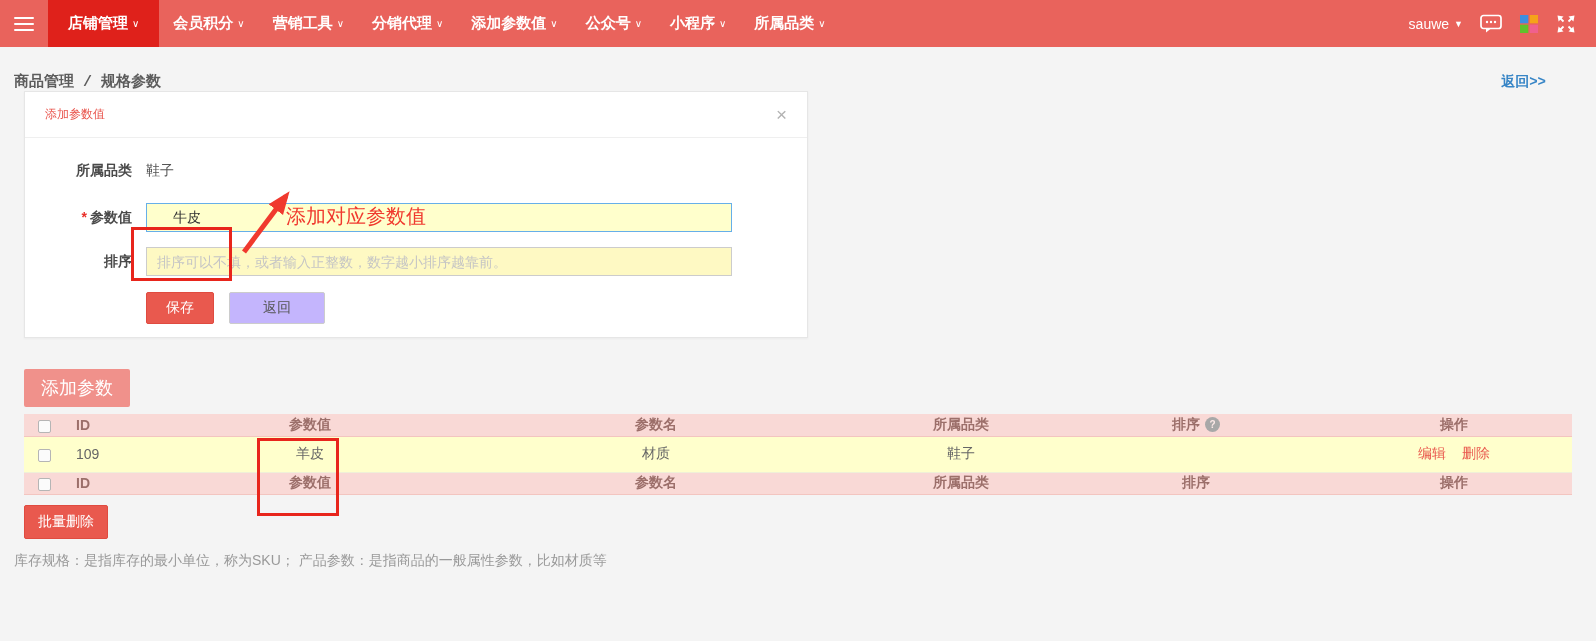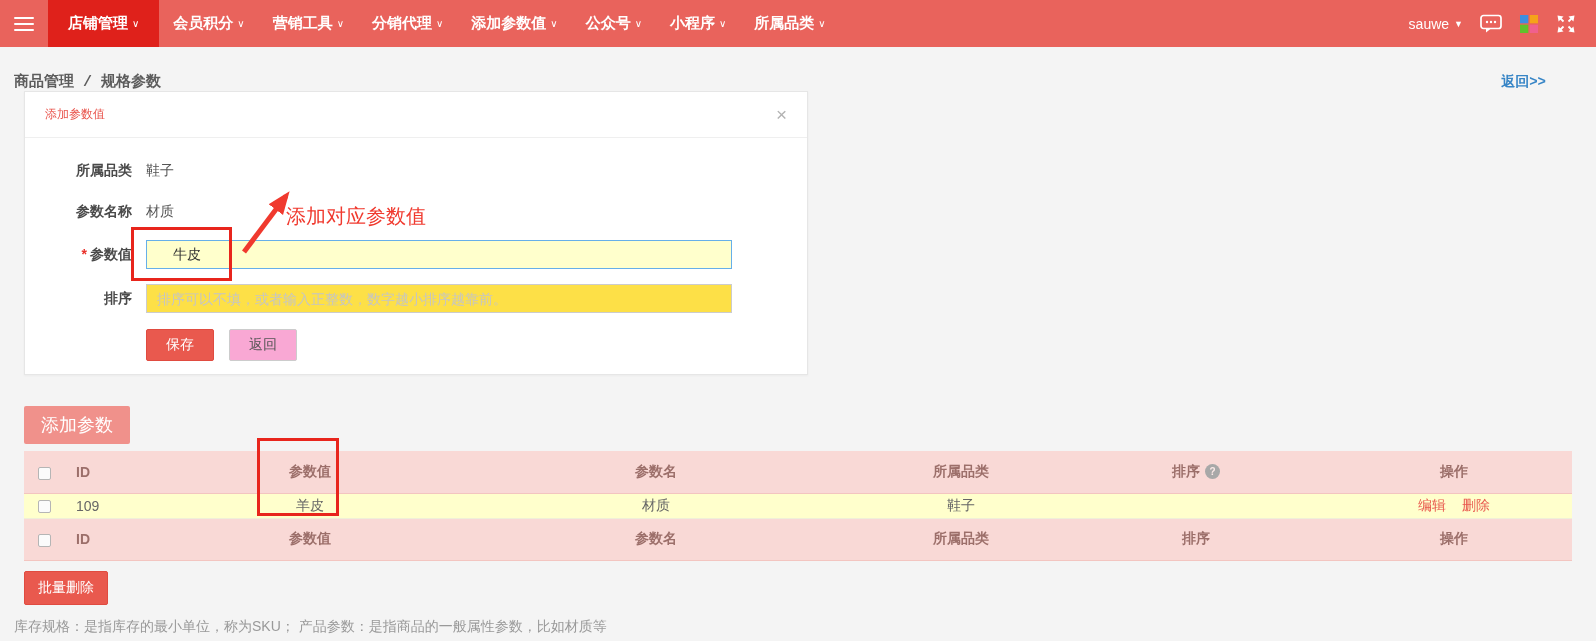--- a/index.html
+++ b/index.html
@@ -37,34 +37,34 @@
   .row-static1 { margin-bottom:23px; }
   .row-static2 { margin-bottom:19px; }
   .row-input1 { margin-bottom:15px; }
   .row-input2 { margin-bottom:16px; }
   .form-label { width:107px; text-align:right; font-weight:bold; color:#4a4a4a; font-size:14px; flex:none; }
   .req { color:#e9302a; margin-right:3px; font-weight:bold; }
   .form-value { margin-left:14px; color:#555; font-size:14px; }
   .form-input { margin-left:14px; width:586px; height:29px; padding:0 10px; font-size:14px;
                 font-family:"Liberation Sans","DejaVu Sans",sans-serif; outline:none; }
   .input-highlight { background:#ffffcc; border:1px solid #66afe9; color:#333;padding-left:26px; }
-  .input-normal { background:#fde047; border:1px solid #ccc; color:#555; }
+  .input-normal { background:#fef9c3; border:1px solid #ccc; color:#555; }
   .input-normal::placeholder { color:#c5c5c5; }
   .btn-row { display:flex; align-items:center; margin-left:121px; }
   .btn { font-size:14px; border-radius:2px; cursor:pointer; font-family:inherit; }
   .btn-save { background:#e9594e; color:#fff; border:1px solid #e04b40; padding:6px 19px; }
-  .btn-back { background:#f9a8d4; color:#555; border:1px solid #ccc; padding:6px 19px; margin-left:15px; }
+  .btn-back { background:#c4b5fd; color:#555; border:1px solid #ccc; padding:6px 33px; margin-left:15px; }
 
   
   .btn-add { display:inline-block; margin:31px 0 7px 24px; background:#f0918b; color:#fff; border:none;
              padding:7px 17px; font-size:18px; border-radius:2px; cursor:pointer; font-family:inherit; }
   .param-table { width:1548px; margin-left:24px; border-collapse:collapse; table-layout:fixed; }
-  .param-table tr.hdr { background:#f9d9d6; height:42px; }
+  .param-table tr.hdr { background:#f9d9d6; height:22px; }
   .param-table tr.hdr td { color:#9c6f6a; font-weight:bold; border-bottom:1px solid #f3c5c0; }
-  .param-table tr.data-row { background:#ffffcc; height:25px;padding-left:32px; }
+  .param-table tr.data-row { background:#ffffcc; height:36px;padding-left:32px; }
   .param-table tr.data-row td { color:#666; border-bottom:1px solid #f0f0d8; }
   .param-table td { text-align:center; font-size:14px; }
   .param-table td.cb-cell { text-align:center; }
   .param-table td.id-cell { text-align:left; padding-left:12px; }
   .checkbox { display:inline-block; width:13px; height:13px; background:#fbfbfb; border:1px solid #b5b5b5;
               border-radius:2px; vertical-align:middle; cursor:pointer; }
   .help-icon { display:inline-block; width:15px; height:15px; line-height:15px; border-radius:50%;
                background:#a8a8a8; color:#fce9e7; font-size:10px; font-weight:bold; text-align:center;
                vertical-align:1px; margin-left:5px; cursor:pointer; }
   .action-link { color:#e9594e; cursor:pointer; text-decoration:none; }
@@ -171,24 +171,20 @@
 
 <div class="modal">
   <div class="modal-header">
     <span class="modal-title">添加参数值</span>
     <span class="modal-close">×</span>
   </div>
   <div class="modal-body">
     <div class="form-row row-static1">
       <span class="form-label">所属品类</span>
       <span class="form-value">鞋子</span>
-    </div>
-    <div class="form-row row-static2">
-      <span class="form-label">参数名称</span>
-      <span class="form-value">材质</span>
     </div>
     <div class="form-row row-input1">
       <span class="form-label"><span class="req">*</span><span>参数值</span></span>
       <input class="form-input input-highlight" type="text" value="牛皮" style="">
     </div>
     <div class="form-row row-input2">
       <span class="form-label">排序</span>
       <input class="form-input input-normal" type="text" placeholder="排序可以不填，或者输入正整数，数字越小排序越靠前。" style="">
     </div>
     <div class="btn-row">

